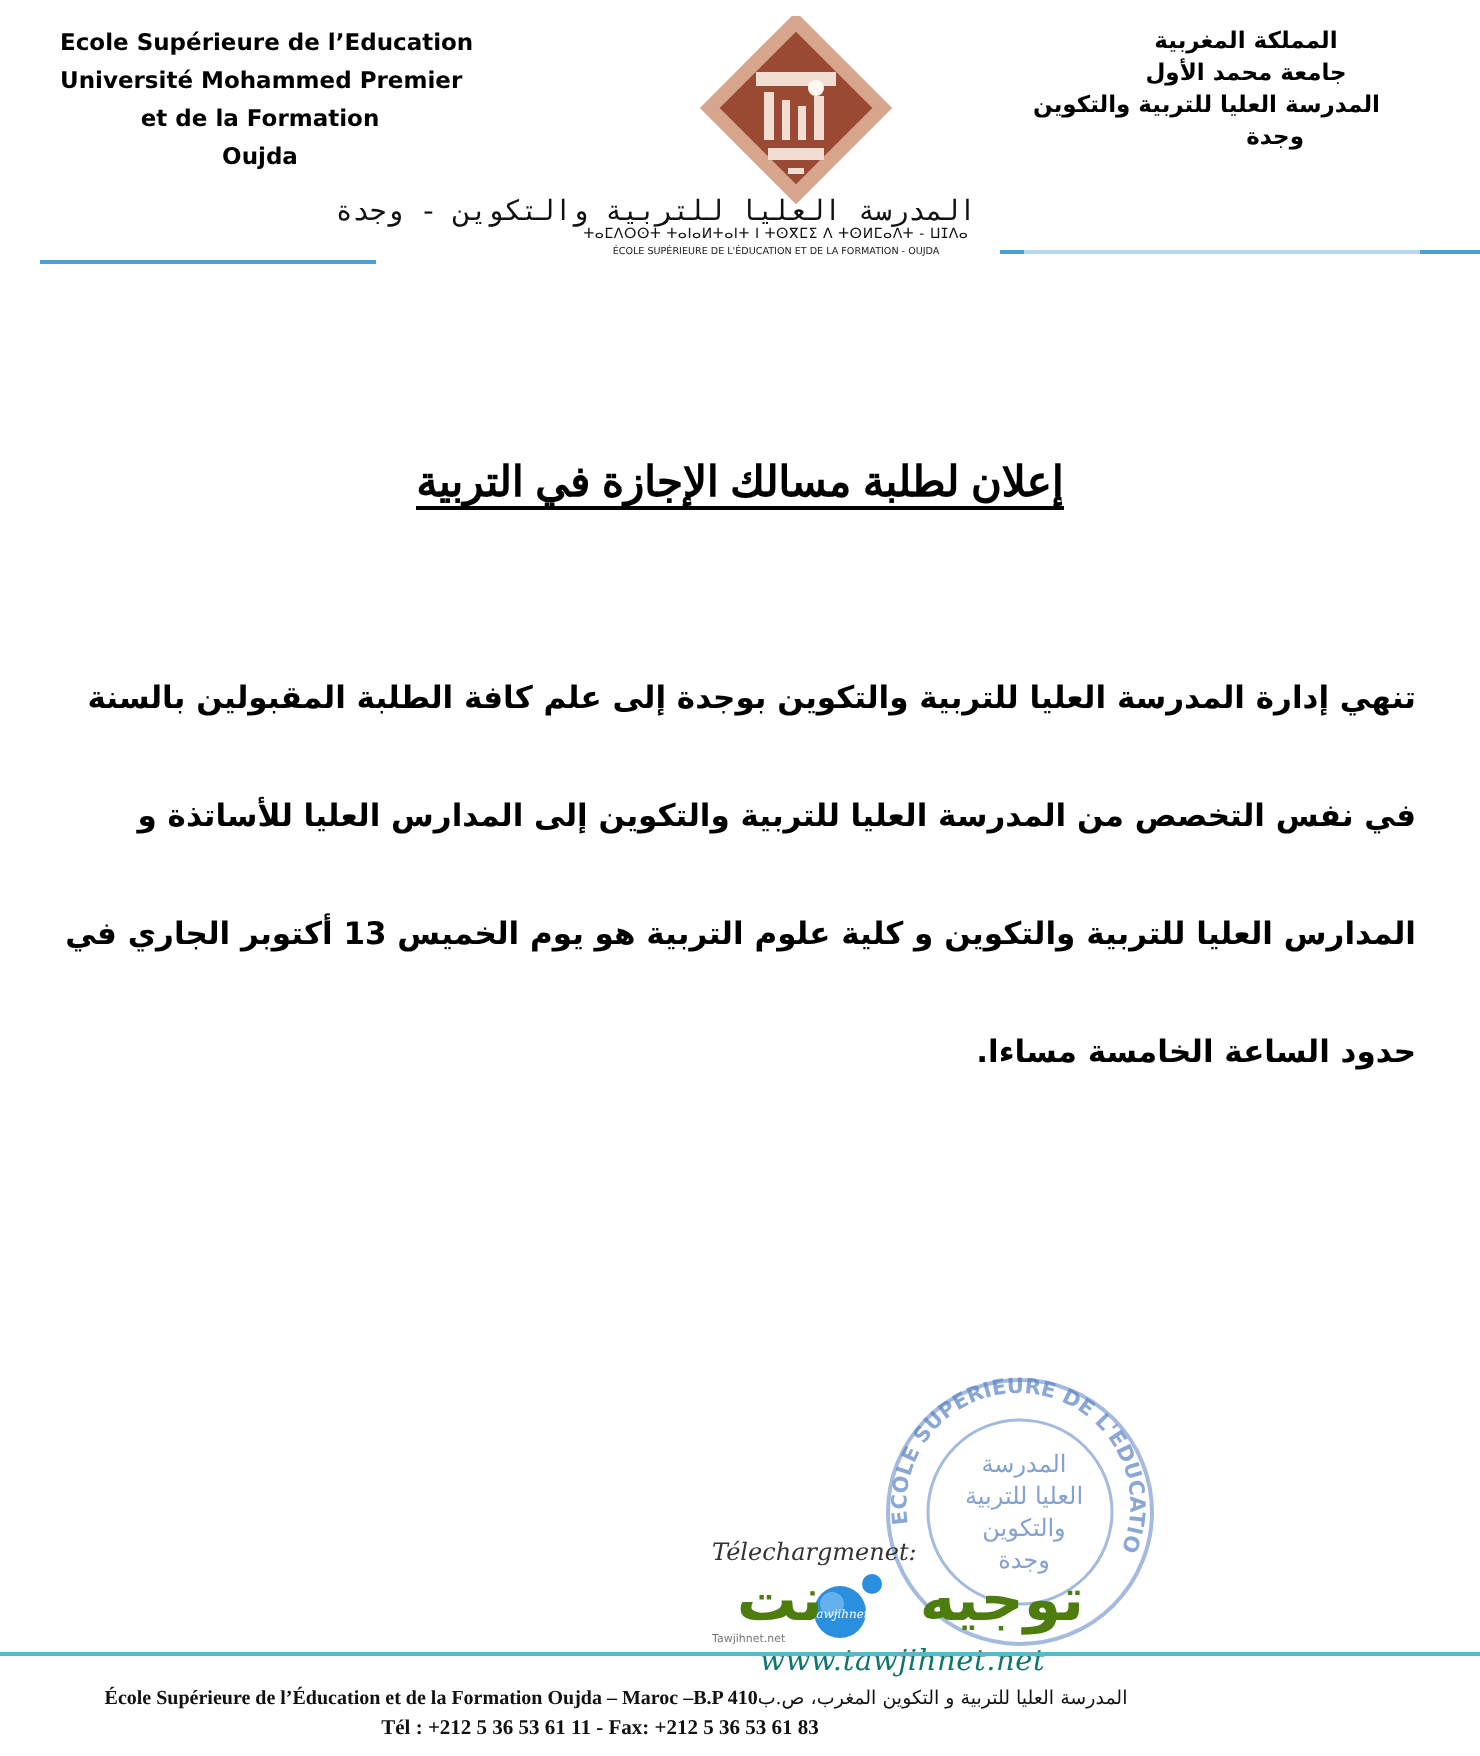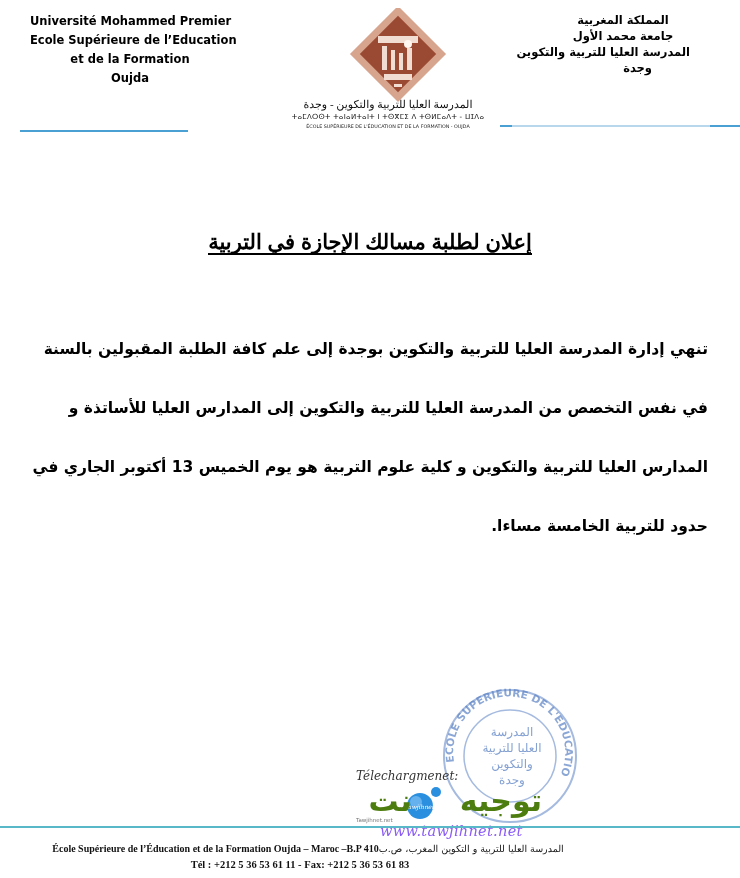--- a/index.html
+++ b/index.html
@@ -9,50 +9,50 @@
   .hdr-left div { white-space: nowrap; }
   .hdr-right { position: absolute; left: 556px; top: 12px; width: 134px; text-align: center; direction: rtl; font-family: "DejaVu Sans", sans-serif; font-weight: bold; font-size: 11.5px; line-height: 16px; }
   .hdr-right div { white-space: nowrap; }
   .hdr-right .city { padding-right: 38px; text-align: right; padding-left: 0; }
 
   .line-left { position: absolute; left: 20px; top: 130px; width: 168px; height: 1.5px; background: #4a9fd3; }
   .line-right { position: absolute; left: 500px; top: 125px; width: 240px; height: 1.5px; background: #4a9fd3; }
   .line-right .fade { position: absolute; left: 12px; right: 30px; top: 0; height: 2px; background: #b8d6ec; }
 
   .logo { position: absolute; left: 318px; top: 8px; width: 160px; height: 128px; }
-  .logo-ar { position: absolute; left: 288px; top: 98px; width: 200px; text-align: center; direction: rtl; font-family: Liberation Serif, serif; font-size: 11px; color: #111; white-space: nowrap; }
+  .logo-ar { position: absolute; left: 288px; top: 98px; width: 200px; text-align: center; direction: rtl; font-family: Liberation Mono, monospace; font-size: 14px; color: #111; white-space: nowrap; }
   .logo-tf { position: absolute; left: 288px; top: 113px; width: 200px; text-align: center; font-family: "DejaVu Sans", sans-serif; font-size: 7px; letter-spacing: 0.3px; color: #111; white-space: nowrap; }
   .logo-fr { position: absolute; left: 288px; top: 124px; width: 200px; text-align: center; font-family: "DejaVu Sans", sans-serif; font-size: 4.8px; color: #222; white-space: nowrap; }
 
   .title { position: absolute; left: 0; width: 740px; top: 228px; text-align: center; direction: rtl; }
   .title span { font-family: Liberation Sans, sans-serif; font-weight: bold; font-size: 21px; border-bottom: 2.5px solid #000; padding-bottom: 0px; line-height: 28px; }
 
   .body { position: absolute; left: 100px; right: 32px; top: 338px; direction: rtl; font-family: "DejaVu Sans", sans-serif; font-weight: bold; font-size: 15.5px; }
   .body .ln { height: 59px; line-height: 22px; text-align: justify; text-align-last: justify; white-space: nowrap; overflow: visible; }
   .body .ln.last { text-align: right; text-align-last: right; }
 
   .stamp { position: absolute; left: 432px; top: 684px; width: 150px; height: 140px; }
 
   .wm-label { position: absolute; left: 356px; top: 769px; font-family: "DejaVu Serif", serif; font-style: italic; font-size: 12px; color: #333; }
   .wm-logo { position: absolute; left: 354px; top: 782px; width: 170px; height: 42px; }
   .wm-ar { position: absolute; left: 376px; top: 783px; font-family: "DejaVu Sans", sans-serif; font-weight: bold; font-size: 30px; color: #4d7c0f; direction: rtl; letter-spacing: -1px; line-height: 36px; white-space: nowrap; }
   .wm-small { position: absolute; left: 356px; top: 817px; font-family: "DejaVu Sans", sans-serif; font-size: 5.5px; color: #777; }
-  .wm-url { position: absolute; left: 380px; top: 823px; font-family: "DejaVu Serif", serif; font-style: italic; font-size: 14.5px; color: #8b5cf6; letter-spacing: 0.3px; }
+  .wm-url { position: absolute; left: 380px; top: 823px; font-family: "DejaVu Serif", serif; font-style: italic; font-size: 14.5px; color: #0f766e; letter-spacing: 0.3px; }
 
   .footer-line { position: absolute; left: 0; top: 826px; width: 740px; height: 1.5px; background: #58b8c8; }
   .footer-addr { position: absolute; left: 0; width: 616px; top: 843px; text-align: center; font-family: "Liberation Serif", serif; font-weight: bold; font-size: 10px; color: #111; white-space: nowrap; }
   .footer-addr .ar { font-weight: normal; font-family: "DejaVu Serif", serif; font-size: 9.5px; }
   .footer-tel { position: absolute; left: 0; width: 600px; top: 859px; text-align: center; font-family: "Liberation Serif", serif; font-weight: bold; font-size: 10.5px; color: #111; }
 </style>
 </head>
 <body>
 
 <div class="hdr-left">
+  <div>Ecole Supérieure de l’Education</div>
   <div>Université Mohammed Premier</div>
-  <div>Ecole Supérieure de l’Education</div>
   <div>et de la Formation</div>
   <div>Oujda</div>
 </div>
 <div class="line-left"></div>
 
 <svg class="logo" viewBox="0 0 160 128">
   <g transform="translate(80,46)">
     <rect x="-34" y="-34" width="68" height="68" transform="rotate(45)" fill="#d7a48d"></rect>
     <rect x="-27" y="-27" width="54" height="54" transform="rotate(45)" fill="#9a4a32"></rect>
     <rect x="-20" y="-18" width="40" height="7" fill="#f1ddd2"></rect>
@@ -80,21 +80,21 @@
   </div>
 
 <div class="title">
   <span>إعلان لطلبة مسالك الإجازة في التربية</span>
 </div>
 
 <div class="body">
   <div class="ln">تنهي إدارة المدرسة العليا للتربية والتكوين بوجدة  إلى علم كافة الطلبة المقبولين بالسنة</div>
   <div class="ln">في نفس التخصص من المدرسة العليا للتربية والتكوين إلى المدارس العليا للأساتذة و</div>
   <div class="ln">المدارس العليا للتربية والتكوين و كلية علوم التربية هو يوم الخميس 13 أكتوبر الجاري في</div>
-  <div class="ln last">حدود للتربية الخامسة مساءا.</div>
+  <div class="ln last">حدود الساعة الخامسة مساءا.</div>
 </div>
 
 <svg class="stamp" viewBox="0 0 150 140">
   <defs>
     <path id="ringpath" d="M 22,78 A 56,56 0 1 1 128,92"></path>
   </defs>
   <circle cx="78" cy="72" r="66" fill="none" stroke="#5b82c4" stroke-width="2" opacity="0.55"></circle>
   <circle cx="78" cy="72" r="46" fill="none" stroke="#5b82c4" stroke-width="1.5" opacity="0.55"></circle>
   <text font-family="DejaVu Sans, sans-serif" font-size="10.5" font-weight="bold" fill="#5b82c4" opacity="0.7">
     <textPath href="#ringpath">ECOLE SUPERIEURE DE L'EDUCATION ET DE LA FO</textPath>

